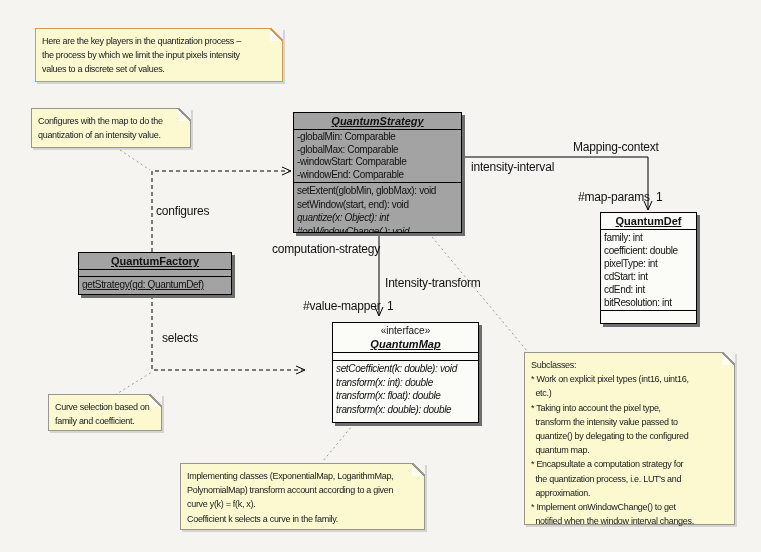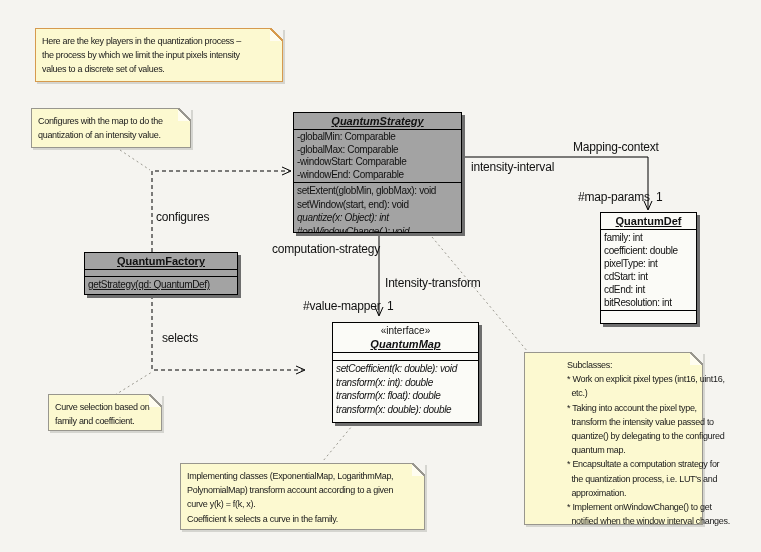--- a/index.html
+++ b/index.html
@@ -67,40 +67,40 @@
   <div class="edge-label" style="left:573px;top:140px;">Mapping-context</div>
   <div class="edge-label" style="left:471px;top:160px;">intensity-interval</div>
   <div class="edge-label" style="left:578px;top:190px;">#map-params</div>
   <div class="edge-label" style="left:656px;top:190px;">1</div>
 
   <div class="edge-label" style="left:272px;top:242px;">computation-strategy</div>
   <div class="edge-label" style="left:385px;top:276px;">Intensity-transform</div>
   <div class="edge-label" style="left:303px;top:299px;">#value-mapper</div>
   <div class="edge-label" style="left:387px;top:299px;">1</div>
 
-  <div class="edge-label" style="left:156px;top:210px;">configures</div>
+  <div class="edge-label" style="left:156px;top:204px;">configures</div>
   <div class="edge-label" style="left:162px;top:331px;">selects</div>
 
   <div class="uml-class" style="left:293px;top:112px;width:169px;height:121px;">
     <div class="title"><span class="u i">QuantumStrategy</span></div>
     <div class="compartment attrs">
       <div class="member">-globalMin: Comparable</div>
       <div class="member">-globalMax: Comparable</div>
       <div class="member">-windowStart: Comparable</div>
       <div class="member">-windowEnd: Comparable</div>
     </div>
     <div class="compartment methods last">
       <div class="member">setExtent(globMin, globMax): void</div>
       <div class="member">setWindow(start, end): void</div>
       <div class="member i">quantize(x: Object): int</div>
       <div class="member i">#onWindowChange( ): void</div>
     </div>
   </div>
 
-  <div class="uml-class" style="left:84px;top:252px;width:154px;height:43px;">
+  <div class="uml-class" style="left:78px;top:252px;width:154px;height:43px;">
     <div class="title"><span class="u">QuantumFactory</span></div>
     <div class="compartment empty" style="height:6px;"></div>
     <div class="compartment methods last">
       <div class="member u">getStrategy(qd: QuantumDef)</div>
     </div>
   </div>
 
   <div class="uml-class white" style="left:600px;top:212px;width:97px;height:112px;">
     <div class="title"><span class="u">QuantumDef</span></div>
     <div class="compartment attrs">
@@ -148,21 +148,21 @@
   </div>
 
   <div class="note" style="left:180px;top:463px;width:245px;height:67px;">
     <div class="fold"></div>
     <div class="note-text">Implementing classes (ExponentialMap, LogarithmMap,
 PolynomialMap) transform account according to a given
 curve y(k) = f(k, x).
 Coefficient k selects a curve in the family.</div>
   </div>
 
-  <div class="note" style="left:524px;top:352px;width:179px;height:173px;padding-left:36px;">
+  <div class="note" style="left:524px;top:352px;width:211px;height:173px;">
     <div class="fold"></div>
     <div class="note-text">Subclasses:
 * Work on explicit pixel types (int16, uint16,
   etc.)
 * Taking into account the pixel type,
   transform the intensity value passed to
   quantize() by delegating to the configured
   quantum map.
 * Encapsultate a computation strategy for
   the quantization process, i.e. LUT's and

